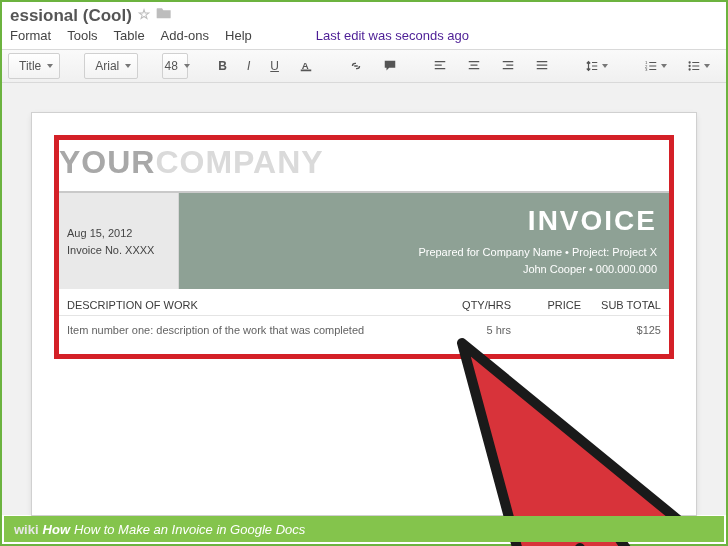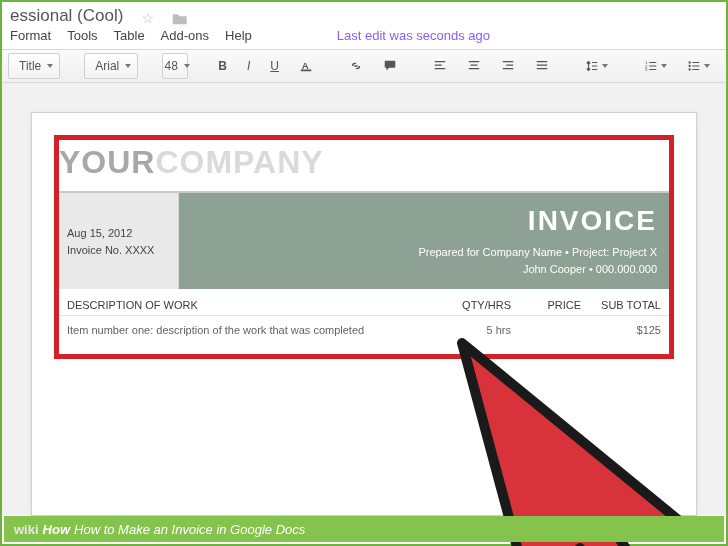--- a/index.html
+++ b/index.html
@@ -1,27 +1,27 @@
 <!DOCTYPE html>
 <html><head>
 <meta charset="utf-8">
 <style>
   * { margin: 0; padding: 0; box-sizing: border-box; font-family: Arial, sans-serif; }
   html, body { width: 728px; height: 546px; overflow: hidden; background: #fff; }
   .frame { border: 2px solid #6cb33f; width: 728px; height: 546px; position: relative; background: #fff; }
 
   
   .titlebar { padding: 4px 8px 0 8px; color: #555; }
-  .titlebar-row { display: flex; align-items: flex-end; gap: 18px; font-size: 17px; color: #606060; }
+  .titlebar-row { display: flex; align-items: flex-start; gap: 6px; font-size: 17px; color: #606060; font-weight: bold; }
   .doc-title { color: #555; }
   .star-icon, .folder-icon { color: #bdbdbd; font-size: 14px; display: inline-flex; align-items: center; }
   .folder-icon svg { width: 16px; height: 14px; }
 
   .menubar { display: flex; align-items: flex-start; gap: 16px; font-size: 13px; color: #444; padding: 2px 8px 6px 8px; }
-  .menubar .last-edit { color: #8b5cf6; margin-left: 21px; padding-left: 48px; }
+  .menubar .last-edit { color: #4c1d95; margin-left: 0; padding-left: 48px; }
 
   
   .toolbar {
     display: flex; align-items: center; gap: 8px;
     padding: 2px 6px;
     border-top: 1px solid #d9d9d9;
     border-bottom: 1px solid #d9d9d9;
     background: linear-gradient(#fafafa, #f0f0f0);
     height: 34px;
     font-size: 12px; color: #555;

